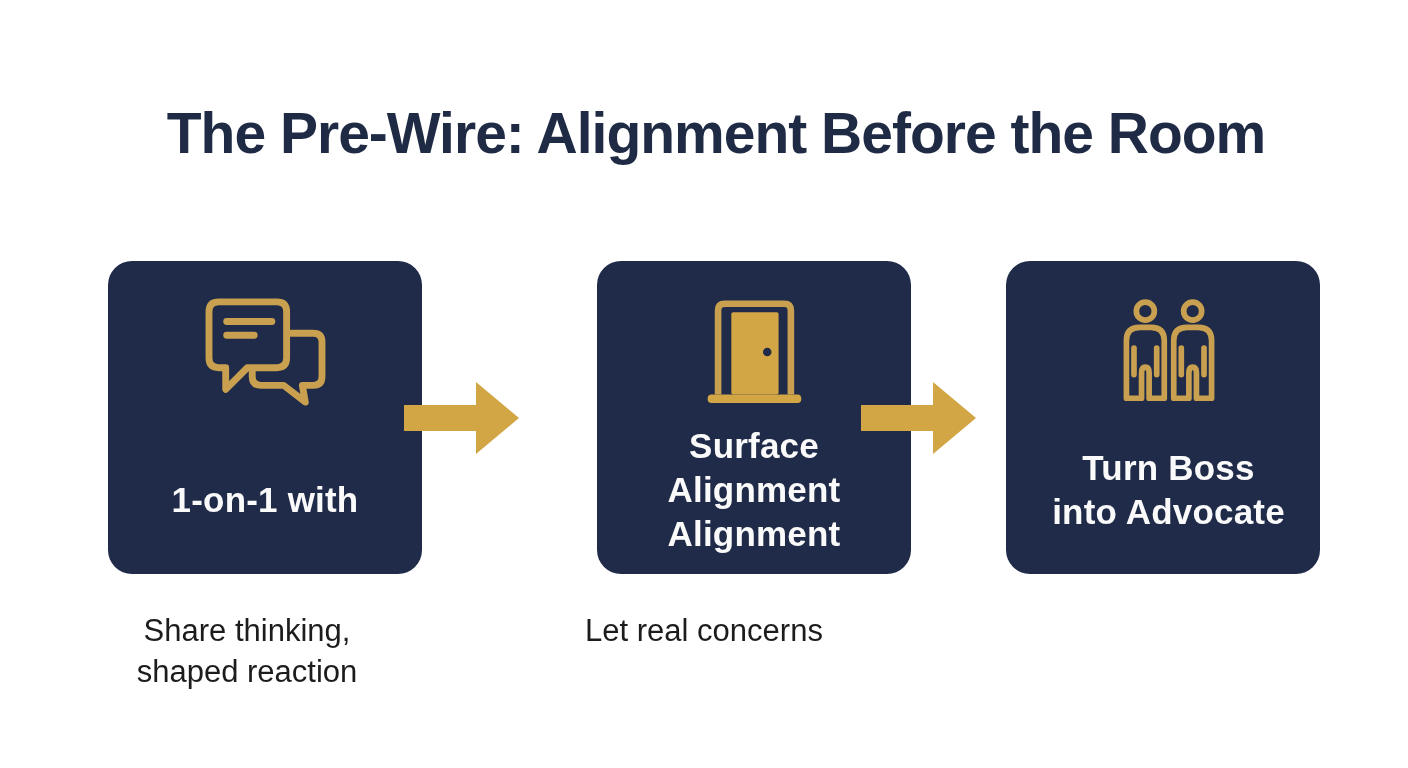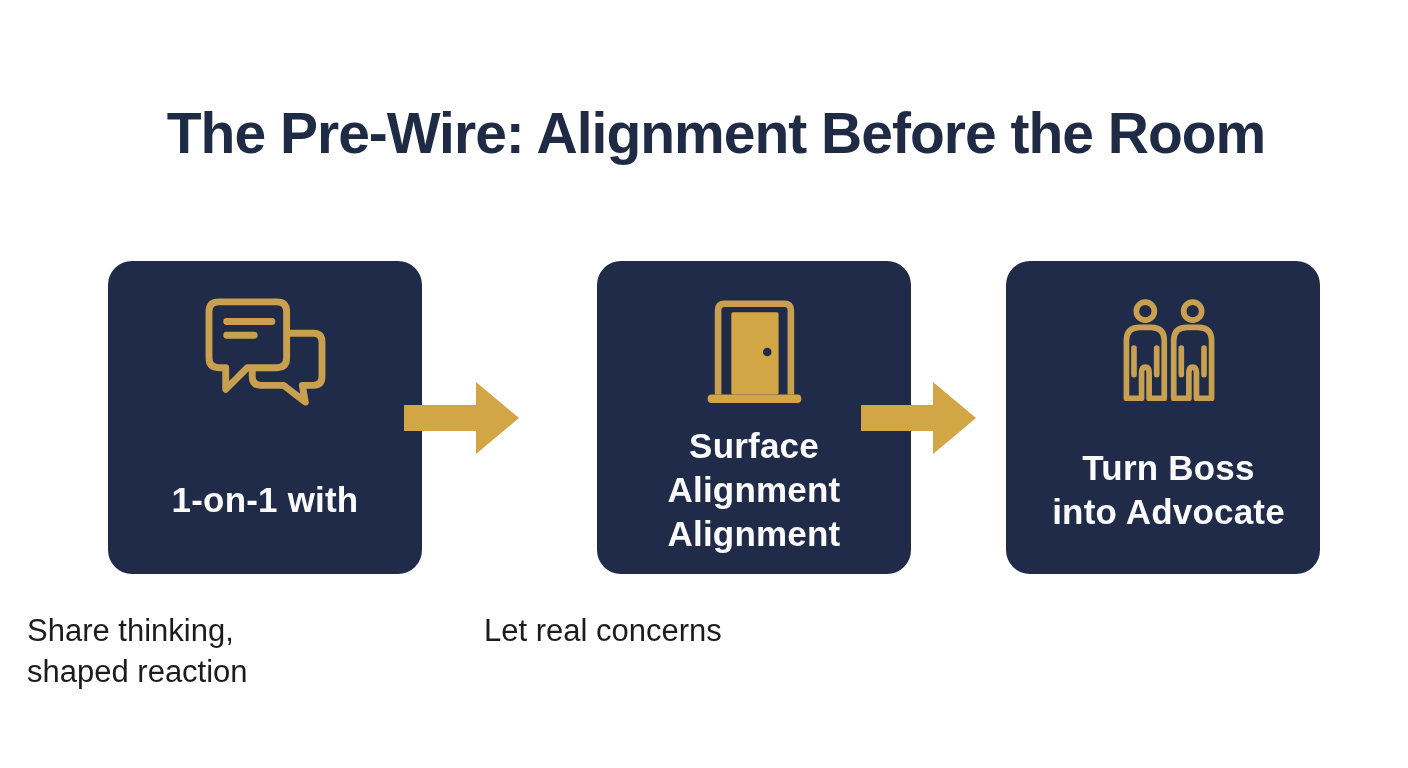--- a/index.html
+++ b/index.html
@@ -68,21 +68,21 @@
     top:382px;
     width:115px;height:72px;
   }
   .arrow-1{left:404px;}
   .arrow-2{left:861px;}
   .caption{
     position:absolute;
     top:610px;
     width:440px;
     margin:0;
-    text-align:left;
+    text-align:center;
     font-size:31px;
     line-height:41px;
     color:var(--caption-text);
   }
   .caption-1{left:27px;}
   .caption-2{left:484px;}
   .caption-3{left:943px;}
   
   .gold-stroke{stroke:var(--icon-gold);fill:none;}
   .gold-fill{fill:var(--arrow-gold);}

